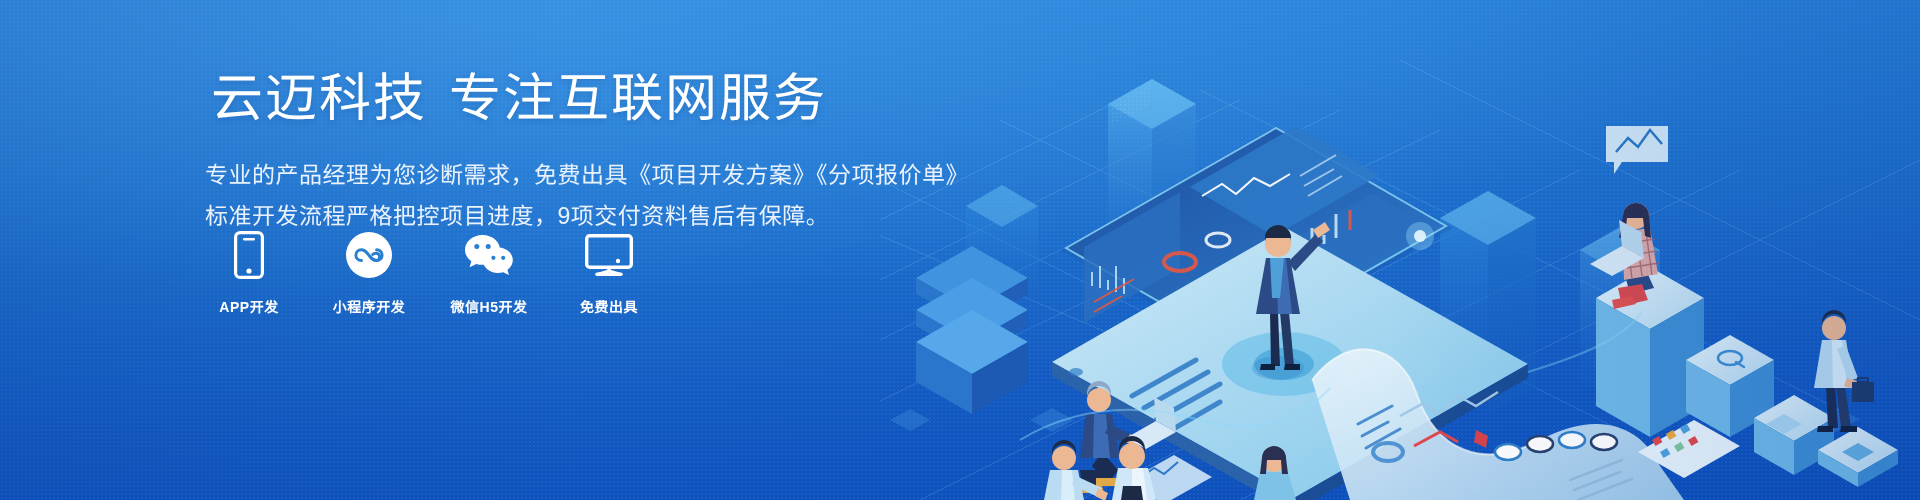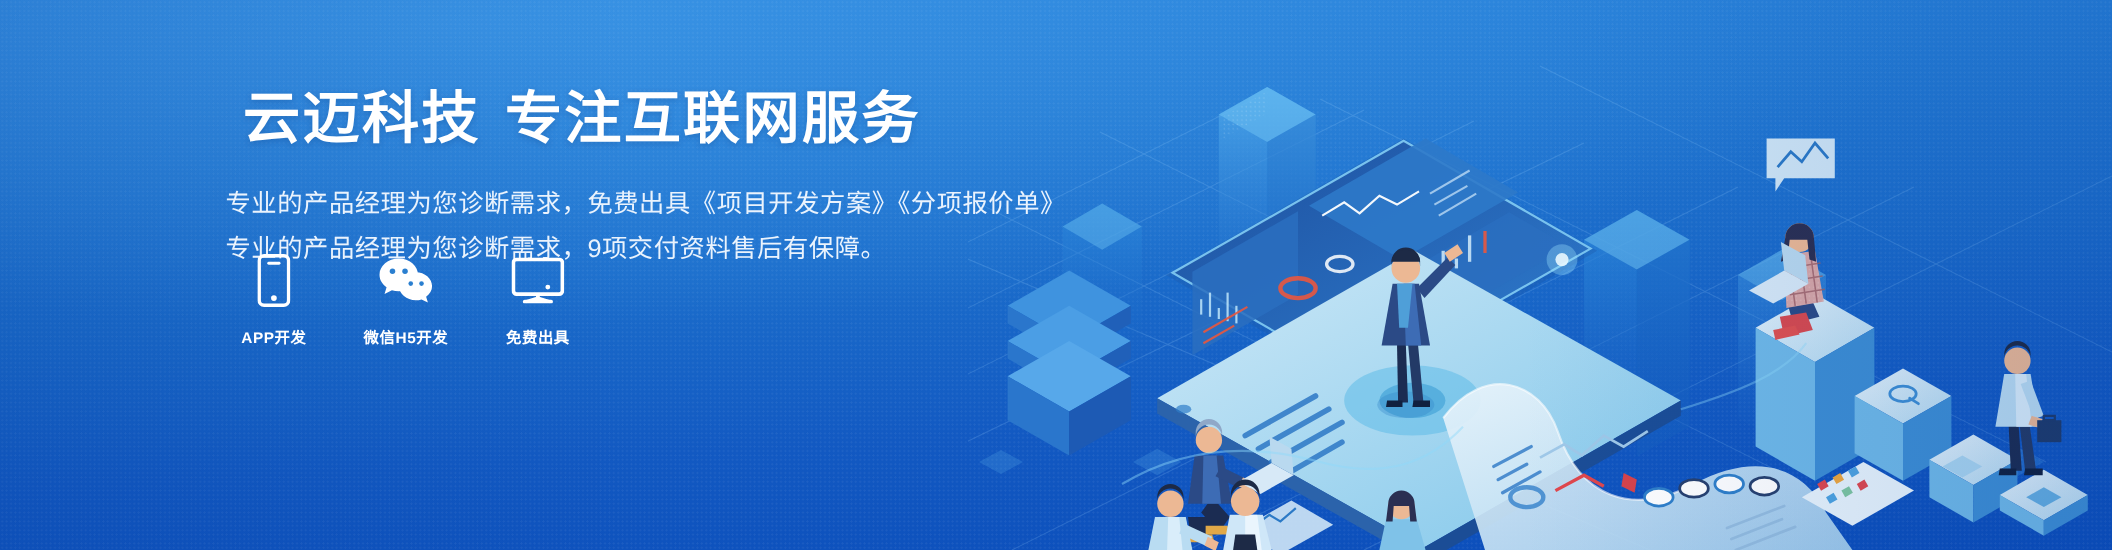--- a/index.html
+++ b/index.html
@@ -28,23 +28,23 @@
     position:absolute;inset:0;pointer-events:none;
     background:linear-gradient(90deg, rgba(5,55,150,.18) 0%, rgba(5,55,150,0) 30%, rgba(5,55,150,0) 72%, rgba(5,55,150,.14) 100%);
   }
 
   
   .copy{
     position:absolute;left:205px;top:62px;width:720px;
     color:#ffffff;
   }
   .headline{
-    margin:16px;
+    margin:6px;
     font-size:52px;
-    font-weight:700;
+    font-weight:400;
     letter-spacing:2px;
     line-height:1.18;
     white-space:nowrap;
     text-shadow:0 2px 6px rgba(3,45,110,.22);
   }
   .headline .gap{display:inline-block;width:22px;}
   .subcopy{
     margin-top:26px;
     font-size:23px;
     line-height:1.75;
@@ -432,37 +432,47 @@
   </div>
 
   <div class="vignette"></div>
 
   <div class="copy">
     <h1 class="headline">
       <span>云迈科技</span><span class="gap"></span><span>专注互联网服务</span>
     </h1>
     <div class="subcopy">
       <div>专业的产品经理为您诊断需求，免费出具《项目开发方案》《分项报价单》</div>
-      <div>专业的产品经理为您诊断需求，9项交付资料售后有保障。</div>
+      <div>标准开发流程严格把控项目进度，9项交付资料售后有保障。</div>
     </div>
   </div>
 
   <div class="services">
 
     <div class="service">
       <span class="glyph">
         <svg width="30" height="48" viewBox="0 0 30 48" fill="none">
           <rect x="1.6" y="1.6" width="26.8" height="44.8" rx="4.5" stroke="#ffffff" stroke-width="3.2"></rect>
           <rect x="9" y="7" width="12" height="2.6" rx="1.3" fill="#ffffff"></rect>
           <circle cx="15" cy="40" r="2.6" fill="#ffffff"></circle>
         </svg>
       </span>
       <span class="label">APP开发</span>
     </div>
 
+    <div class="service">
+      <span class="glyph">
+        <svg width="46" height="46" viewBox="0 0 46 46" fill="none">
+          <circle cx="23" cy="23" r="23" fill="#ffffff"></circle>
+          <path d="M15.5 28.5c-3.4 0-5.6-2.3-5.6-5.3 0-3.1 2.3-5.4 5.4-5.4 2.6 0 4.4 1.5 6.2 3.6l3.6 4.3c1.6 1.9 2.9 2.9 4.8 2.9 2.2 0 3.8-1.6 3.8-3.7 0-2.2-1.6-3.7-3.8-3.7-1.2 0-2.2.4-3.1 1.2" stroke="#2a7fd0" stroke-width="3" stroke-linecap="round" fill="none"></path>
+          <path d="M30.6 17.8c3.2 0 5.5 2.3 5.5 5.4 0 3-2.2 5.3-5.6 5.3-2.6 0-4.4-1.5-6.2-3.6" stroke="#2a7fd0" stroke-width="3" stroke-linecap="round" fill="none"></path>
+        </svg>
+      </span>
+      <span class="label">小程序开发</span>
+    </div>
 
     <div class="service">
       <span class="glyph">
         <svg width="52" height="44" viewBox="0 0 52 44" fill="none">
           <path d="M19.5 2C9.8 2 2 8.6 2 16.8c0 4.6 2.5 8.7 6.4 11.4L6.6 34.3l6.7-3.4c1.9.6 4 .9 6.2.9 9.7 0 17.5-6.6 17.5-14.9C37 8.6 29.2 2 19.5 2Z" fill="#ffffff"></path>
           <circle cx="13.8" cy="13.6" r="2.5" fill="#2a7fd0"></circle>
           <circle cx="25.2" cy="13.6" r="2.5" fill="#2a7fd0"></circle>
           <path d="M35 14.5c-8.4 0-15.2 5.7-15.2 12.8 0 7 6.8 12.7 15.2 12.7 1.8 0 3.6-.3 5.2-.8l5.8 2.9-1.6-5.3c3.3-2.3 5.4-5.7 5.4-9.5 0-7.1-6.5-12.8-14.8-12.8Z" fill="#ffffff"></path>
           <circle cx="30.4" cy="24.8" r="2.1" fill="#2a7fd0"></circle>
           <circle cx="40.2" cy="24.8" r="2.1" fill="#2a7fd0"></circle>

